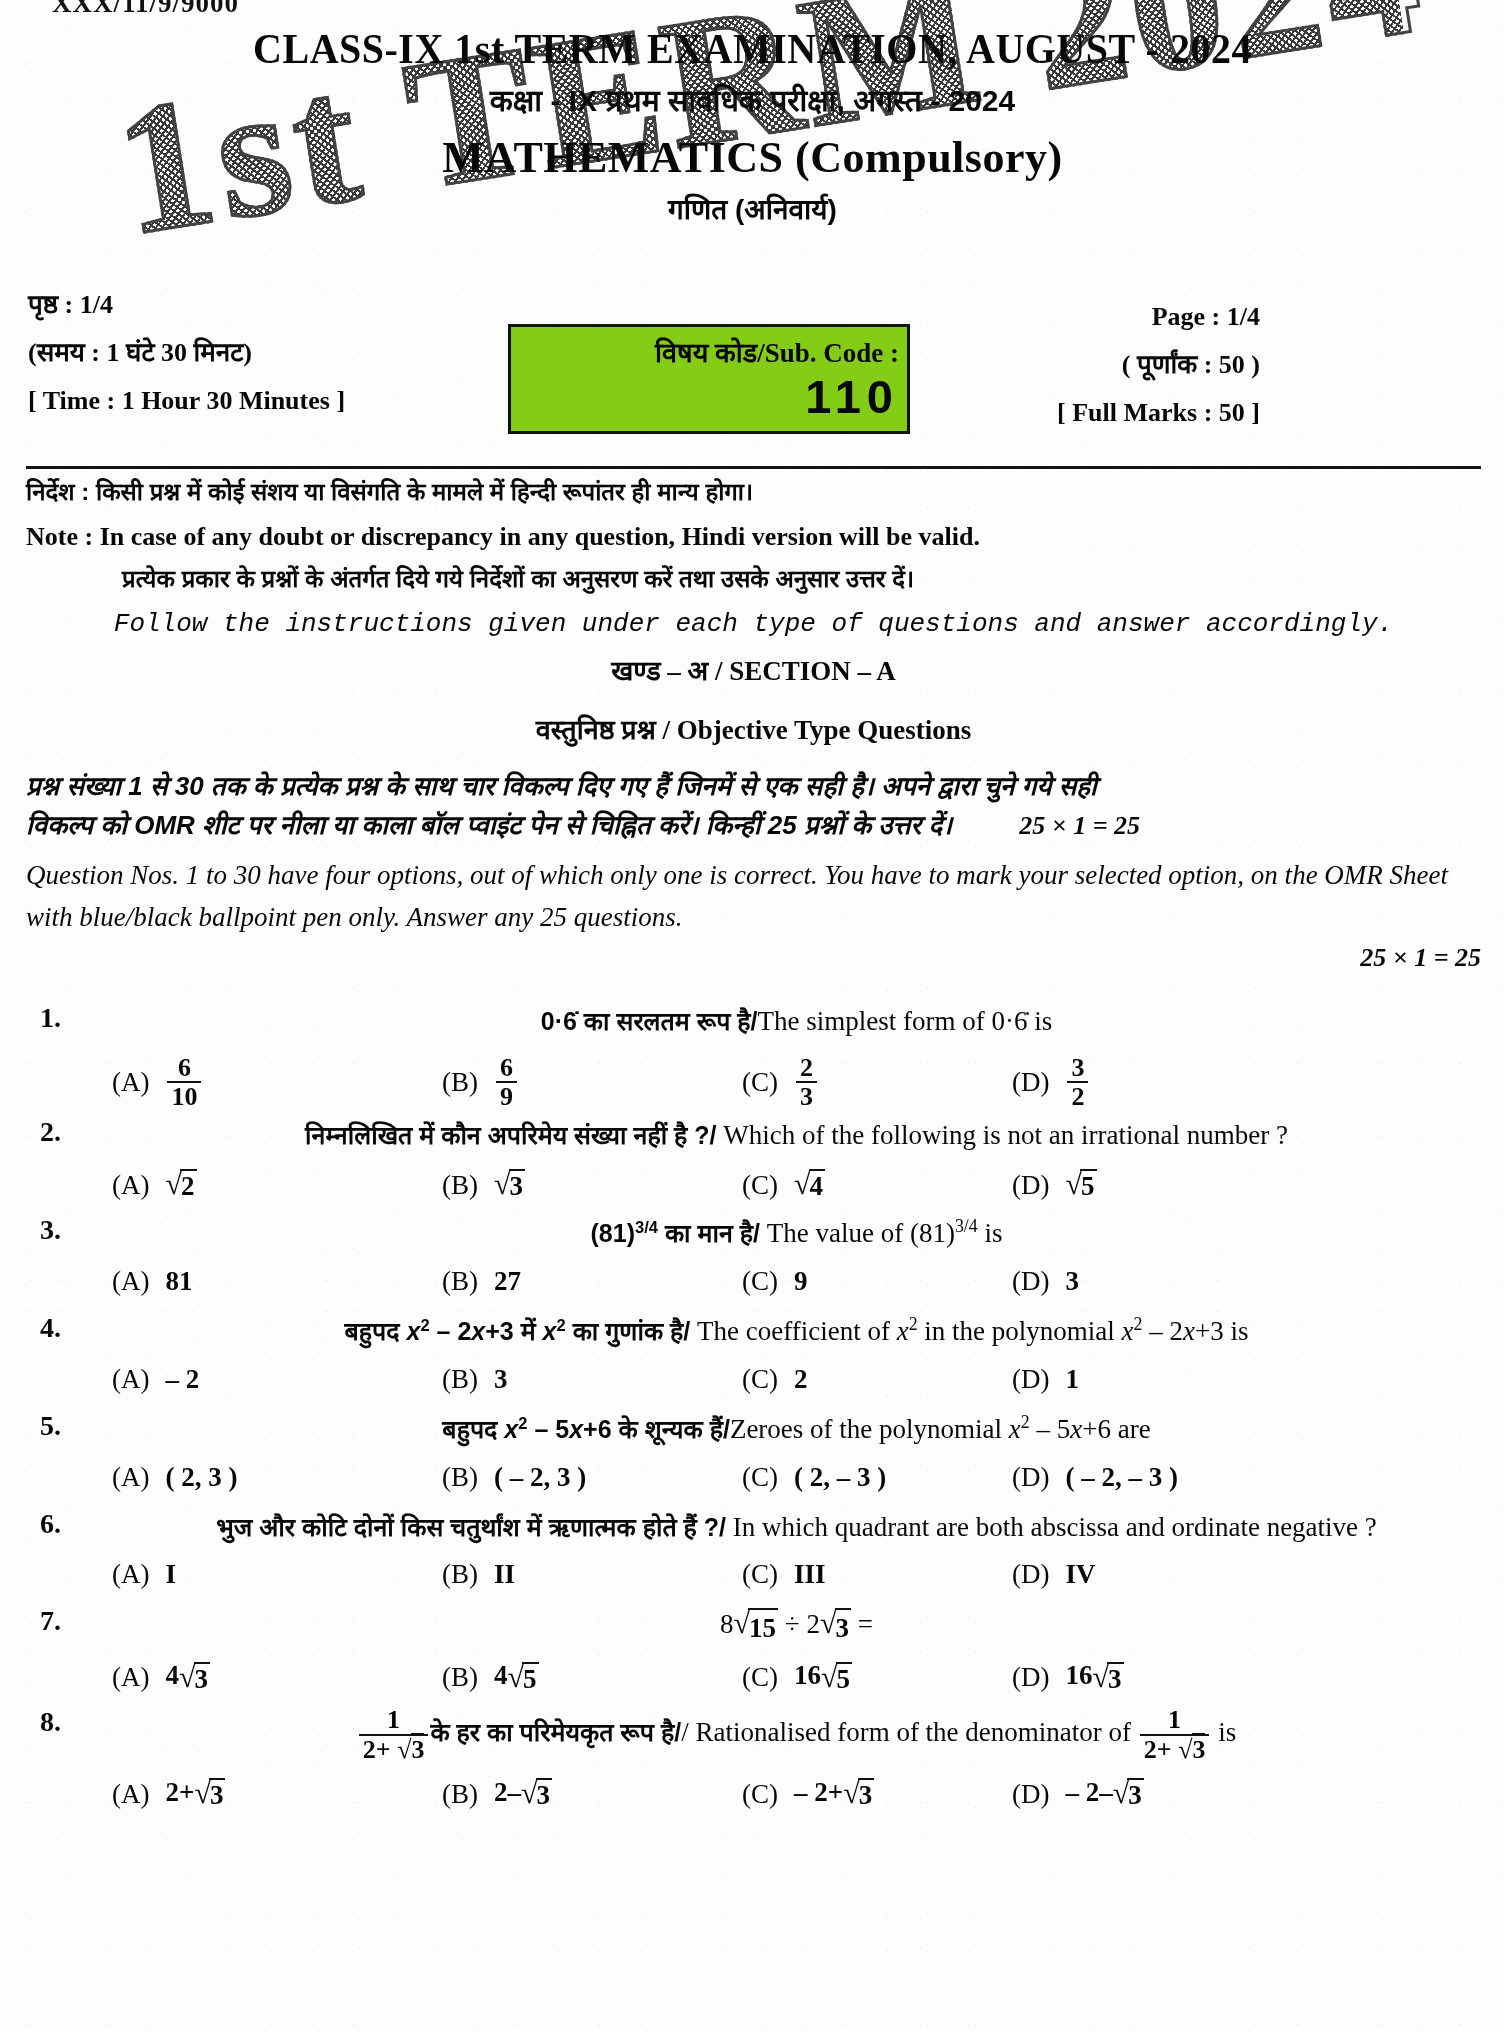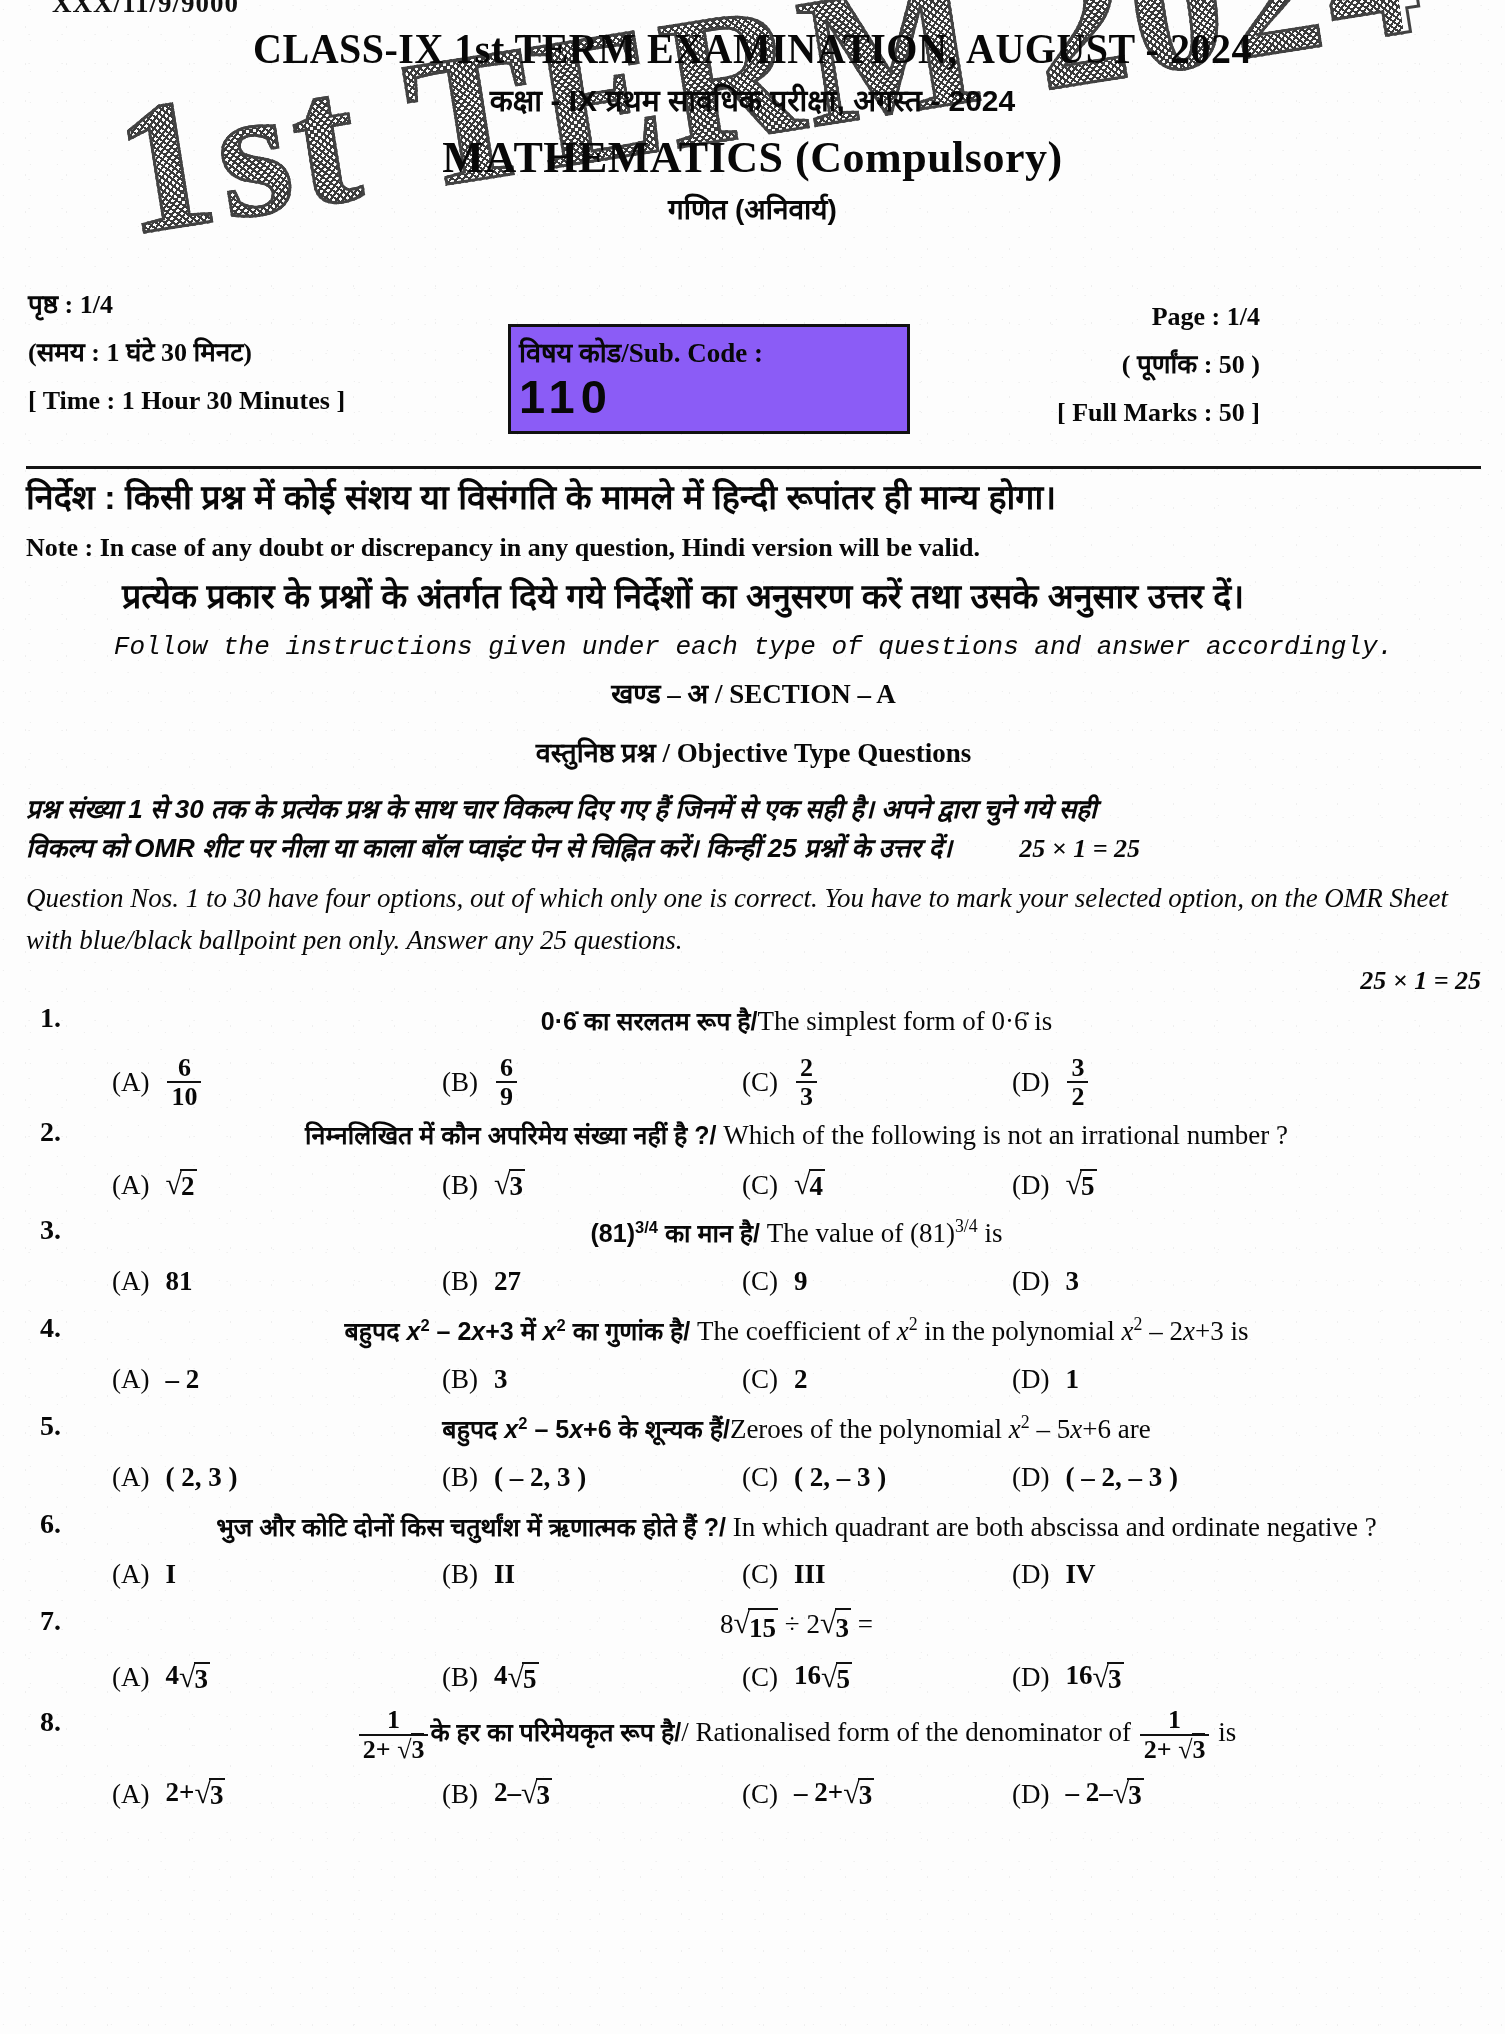--- a/index.html
+++ b/index.html
@@ -144,22 +144,22 @@
   }
   #meta .col-r div { margin-bottom: 22px; }
 
   #codebox {
     position: absolute;
     left: 508px;
     top: 32px;
     width: 380px;
     border: 3px solid #111;
     padding: 6px 8px 10px 8px;
-    text-align: left;
-    background: #8b5cf6;
+    text-align: right;
+    background: #84cc16;
   }
   #codebox .cb-label {
     font-family: "Liberation Serif", serif;
     font-weight: bold;
     font-size: 27px;
     white-space: nowrap;
   }
   #codebox .cb-value {
     font-family: "Liberation Sans", sans-serif;
     font-weight: bold;
@@ -183,21 +183,21 @@
   
   #instructions {
     position: absolute;
     left: 26px;
     top: 478px;
     width: 1455px;
   }
   .ins-hi {
     font-family: "Liberation Sans", sans-serif;
     font-weight: bold;
-    font-size: 34px;
+    font-size: 24px;
     margin: 0 0 16px 0;
     line-height: 1.15;
   }
   .ins-en {
     font-family: "Liberation Serif", serif;
     font-weight: bold;
     font-size: 26px;
     margin: 0 0 14px 0;
     line-height: 1.15;
   }

